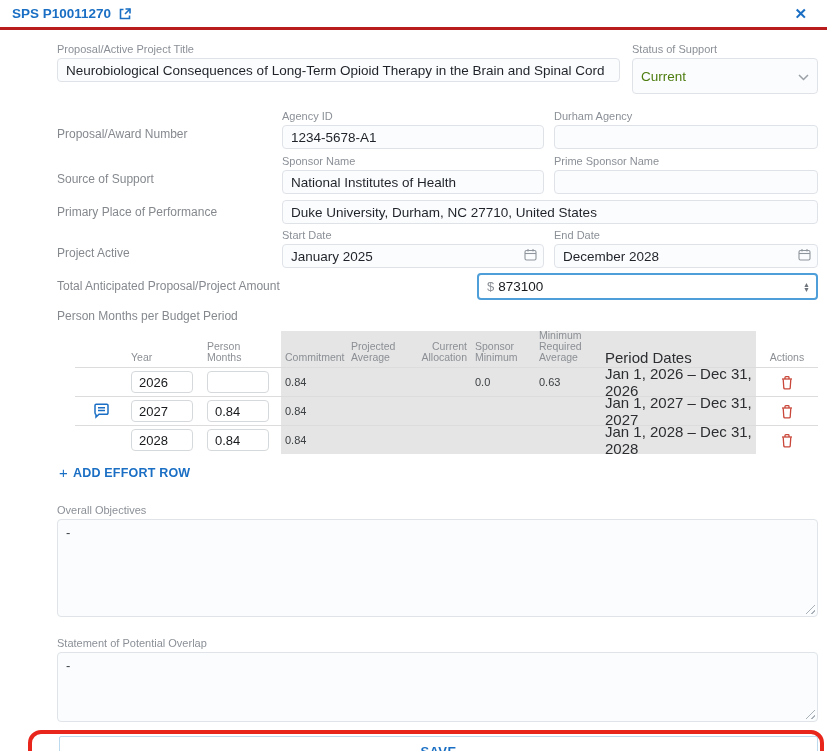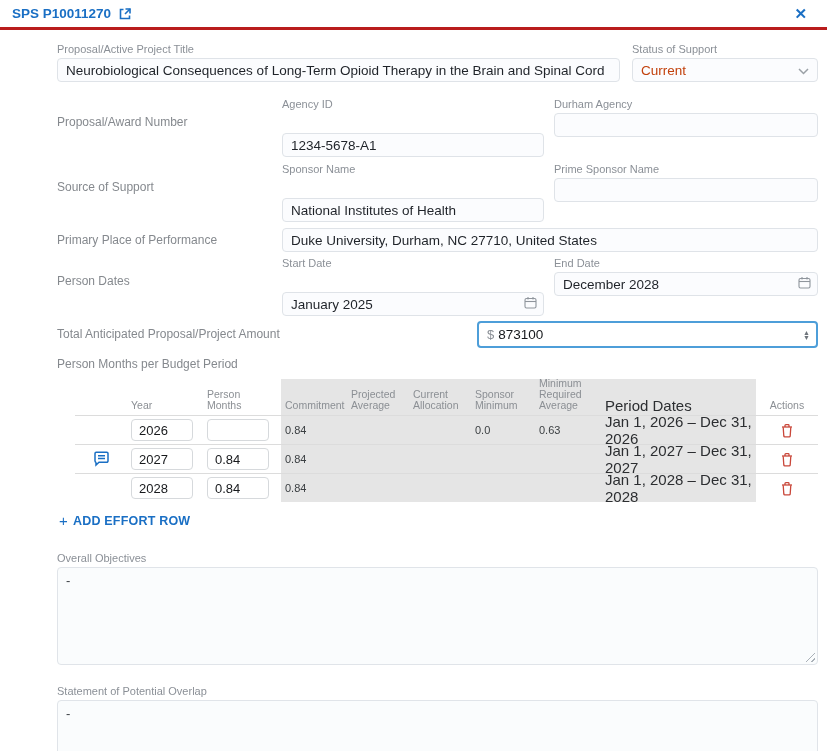--- a/index.html
+++ b/index.html
@@ -18,29 +18,29 @@
   .content { padding: 13px 9px 0 57px; }
   .flabel { font-size: 11px; color: #8b9097; margin-bottom: 3px; display: block; }
   .rowlabel { font-size: 12px; color: #85898e; }
   .inp { background: #fbfcfe; border: 1px solid #dfe3e8; border-radius: 4px;
     height: 24px; width: 100%; font-family: "Liberation Sans", sans-serif;
     font-size: 13.5px; color: #1f2329; padding: 0 8px; outline: none; }
   .row { display: flex; margin-bottom: 6px; }
   .leftcol { width: 225px; flex: 0 0 225px; padding-top: 17px; }
   .fields { flex: 1; display: flex; gap: 10px; }
   .fgroup { display: flex; flex-direction: column; }
-  .half1 { width: 262px; flex: 0 0 262px; gap: 20px; }
+  .half1 { width: 262px; flex: 0 0 262px; }
   .half2 { flex: 1; }
 
   .titlerow { margin-bottom: 16px; }
   .title-group { width: 563px; flex: 0 0 563px; }
   .status-group { flex: 1; margin-left: 12px; }
   .selectbox { background: #fbfcfe; border: 1px solid #dfe3e8; border-radius: 4px;
-    height: 24px; display: flex; align-items: center; justify-content: space-between;
-    padding: 0 8px; font-size: 13.5px; color: #c2410c; cursor: pointer; }
+    height: 36px; display: flex; align-items: center; justify-content: space-between;
+    padding: 0 8px; font-size: 13.5px; color: #4d7c0f; cursor: pointer; }
 
   .datebox { position: relative; }
   .datebox .inp { padding-right: 26px; }
   .cal-icon { position: absolute; right: 7px; top: 50%; transform: translateY(-50%); }
 
   .amount-row { margin-bottom: 9px; justify-content: flex-end; }
   .amount-row .leftcol { width: 420px; flex: 0 0 420px; padding-top: 6px; }
   .amountbox { flex: 1; height: 27px; border: 2px solid #4d9ed9; border-radius: 4px;
     background: #fff; display: flex; align-items: center; padding: 0 6px 0 8px; }
   .dollar { color: #8a8f96; font-size: 13px; margin-right: 4px; }
@@ -58,21 +58,21 @@
   .trow { height: 29px; border-top: 1px solid #dcdcdc; }
   .cell { display: flex; align-items: center; font-size: 11px; color: #3c4043; padding: 0 4px; }
   .hcell { display: flex; align-items: flex-end; padding: 0 4px 4px; font-size: 10.5px;
     color: #8b8f94; line-height: 11px; }
   .band { background: #e5e5e5; }
   .c-icon   { width: 52px;  flex: 0 0 52px; justify-content: center; }
   .c-year   { width: 76px;  flex: 0 0 76px; }
   .c-pm     { width: 78px;  flex: 0 0 78px; }
   .c-commit { width: 66px;  flex: 0 0 66px; }
   .c-proj   { width: 62px;  flex: 0 0 62px; }
-  .c-curr   { width: 62px;  flex: 0 0 62px; }
+  .c-curr   { width: 62px;  flex: 0 0 62px; text-align: right; }
   .c-sponsor{ width: 64px;  flex: 0 0 64px; }
   .c-minreq { width: 66px;  flex: 0 0 66px; }
   .c-period { flex: 1; font-size: 15px; font-weight: normal; color: #2c2e31; }
   .c-actions{ width: 62px;  flex: 0 0 62px; justify-content: center; }
   .tinput { width: 62px; height: 22px; background: #fff; border: 1px solid #d6d9dc;
     border-radius: 4px; font-size: 13px; color: #17191c; padding: 0 7px; outline: none;
     font-family: "Liberation Sans", sans-serif; }
   .trash-btn { cursor: pointer; display: inline-flex; }
   .comment-btn { cursor: pointer; display: inline-flex; }
 
@@ -173,21 +173,21 @@
   
   <div class="row" style="margin-bottom:5px;">
     <div class="leftcol rowlabel" style="padding-top:5px;">Primary Place of Performance</div>
     <div class="fields">
       <input class="inp" value="Duke University, Durham, NC 27710, United States" style="">
     </div>
   </div>
 
   
   <div class="row" style="margin-bottom:5px;">
-    <div class="leftcol rowlabel">Person Dates</div>
+    <div class="leftcol rowlabel">Project Active</div>
     <div class="fields">
       <div class="fgroup half1">
         <span class="flabel">Start Date</span>
         <div class="datebox">
           <input class="inp" value="January 2025" style="">
           <span class="cal-icon">
             <svg width="13" height="13" viewBox="0 0 13 13" fill="none" stroke="#8f959c" stroke-width="1.1">
               <rect x="1" y="2.5" width="11" height="9.5" rx="1.5"></rect>
                 <path d="M1 5.5 H12"></path>
                 <path d="M4 1 V3.5 M9 1 V3.5"></path>

